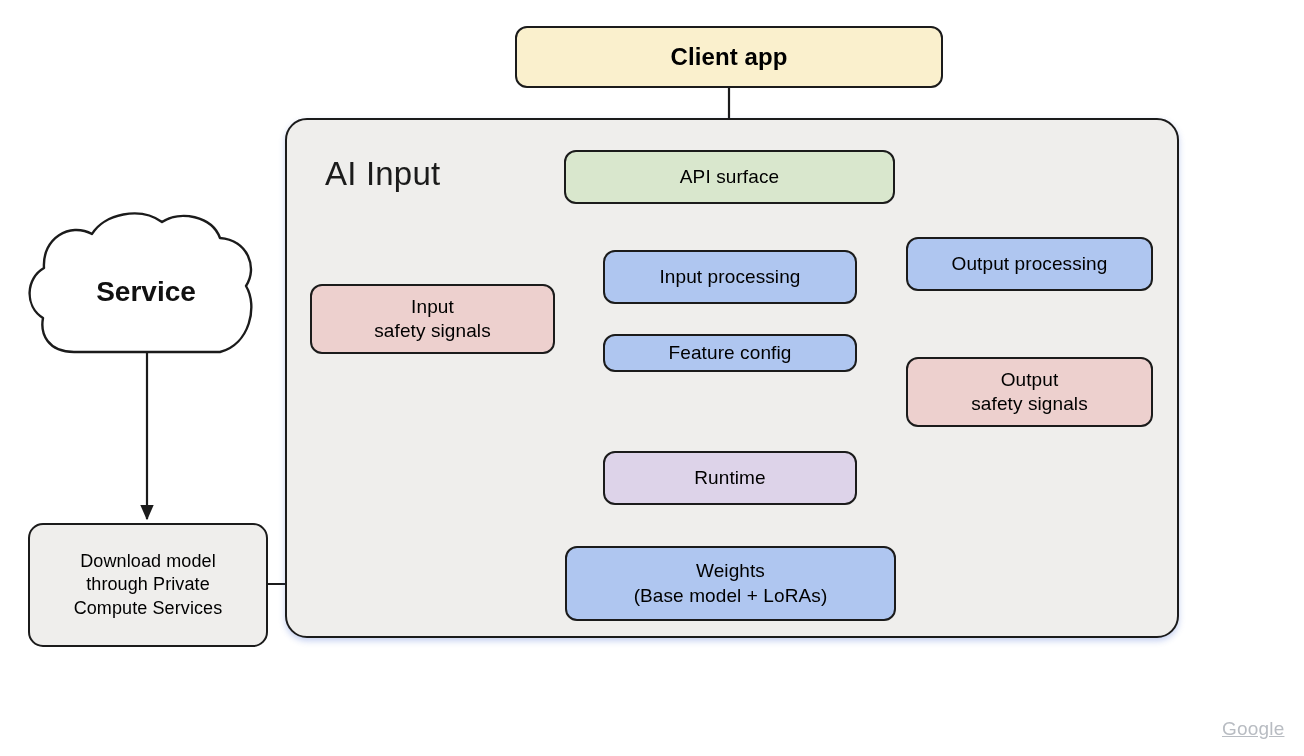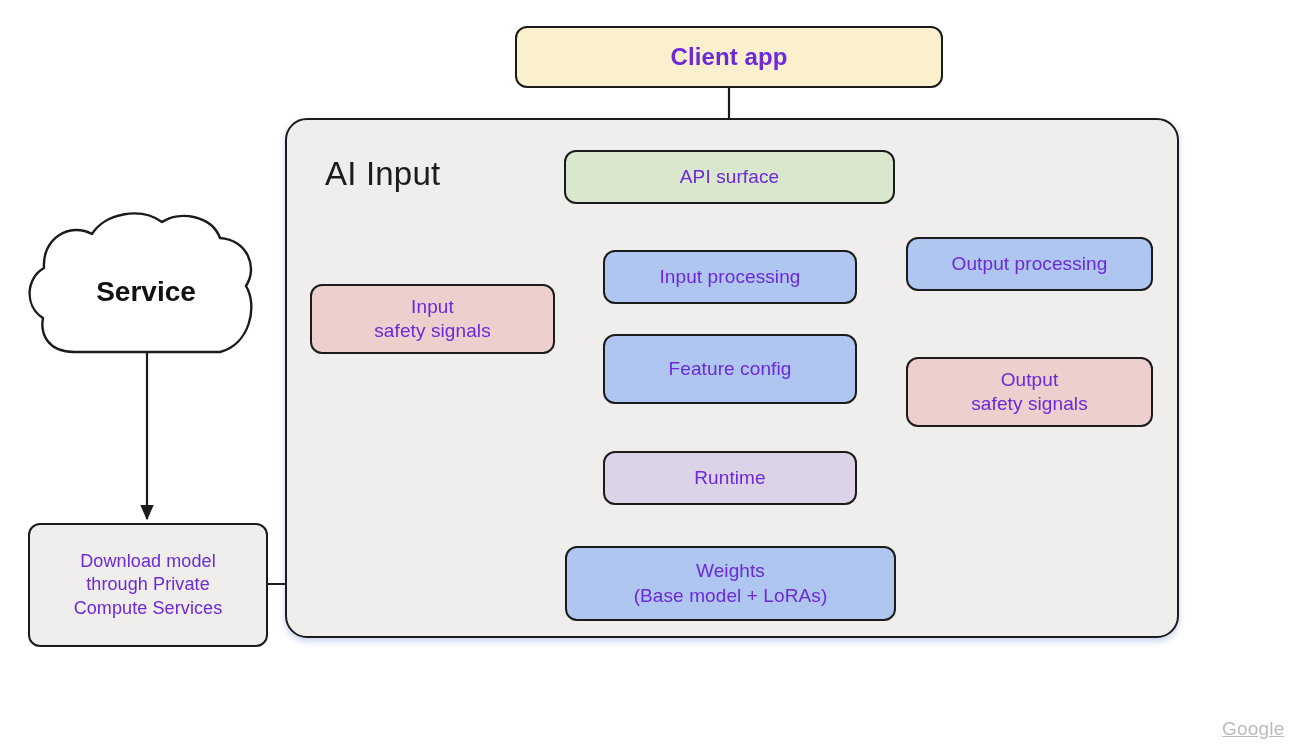--- a/index.html
+++ b/index.html
@@ -30,21 +30,21 @@
   
   .node {
     position: absolute;
     box-sizing: border-box;
     border: 2px solid #1b1b1b;
     border-radius: 12px;
     display: flex;
     align-items: center;
     justify-content: center;
     text-align: center;
-    color: #6d28d9;
+    color: #000000;
     font-size: 19px;
     line-height: 1.28;
     letter-spacing: 0.1px;
     white-space: pre-line;
     z-index: 3;
   }
   .node .node-label { display: block; }
 
   .container-node {
     position: absolute;
@@ -71,21 +71,21 @@
     text-align: center;
   }
   .watermark {
     position: absolute;
     font-size: 19px;
     color: #b8bcc2;
     letter-spacing: 0.2px;
     z-index: 5;
     text-decoration: underline;
   }
-  .small-text { font-size: 18px; }
+  .small-text { font-size: 18px; border-radius: 15px; }
 </style>
 </head>
 <body>
 
 <div id="diagram-root">
 
   <svg id="diagram-svg" viewBox="0 0 1304 756">
     <defs>
       <marker id="arrow" viewBox="0 0 10 10" refX="9.2" refY="5" markerWidth="7" markerHeight="7" orient="auto-start-reverse">
         <path d="M 0 0.6 L 10 5 L 0 9.4 z" fill="#1b1b1b"></path>
@@ -148,21 +148,21 @@
 
   <div class="node" style="left:603px; top:250px; width:254px; height:54px; background:#afc6f0;">
     <span class="node-label">Input processing</span>
   </div>
 
   <div class="node" style="left:310px; top:284px; width:245px; height:70px; background:#edd0ce;text-align:center;">
     <span class="node-label">Input
 safety signals</span>
   </div>
 
-  <div class="node" style="left:603px; top:334px; width:254px; height:70px; background:#afc6f0;">
+  <div class="node" style="left:603px; top:334px; width:254px; height:38px; background:#afc6f0;">
     <span class="node-label">Feature config</span>
   </div>
 
   <div class="node" style="left:603px; top:451px; width:254px; height:54px; background:#ddd3e9;">
     <span class="node-label">Runtime</span>
   </div>
 
   <div class="node" style="left:565px; top:546px; width:331px; height:75px; background:#afc6f0;">
     <span class="node-label">Weights
 (Base model + LoRAs)</span>

